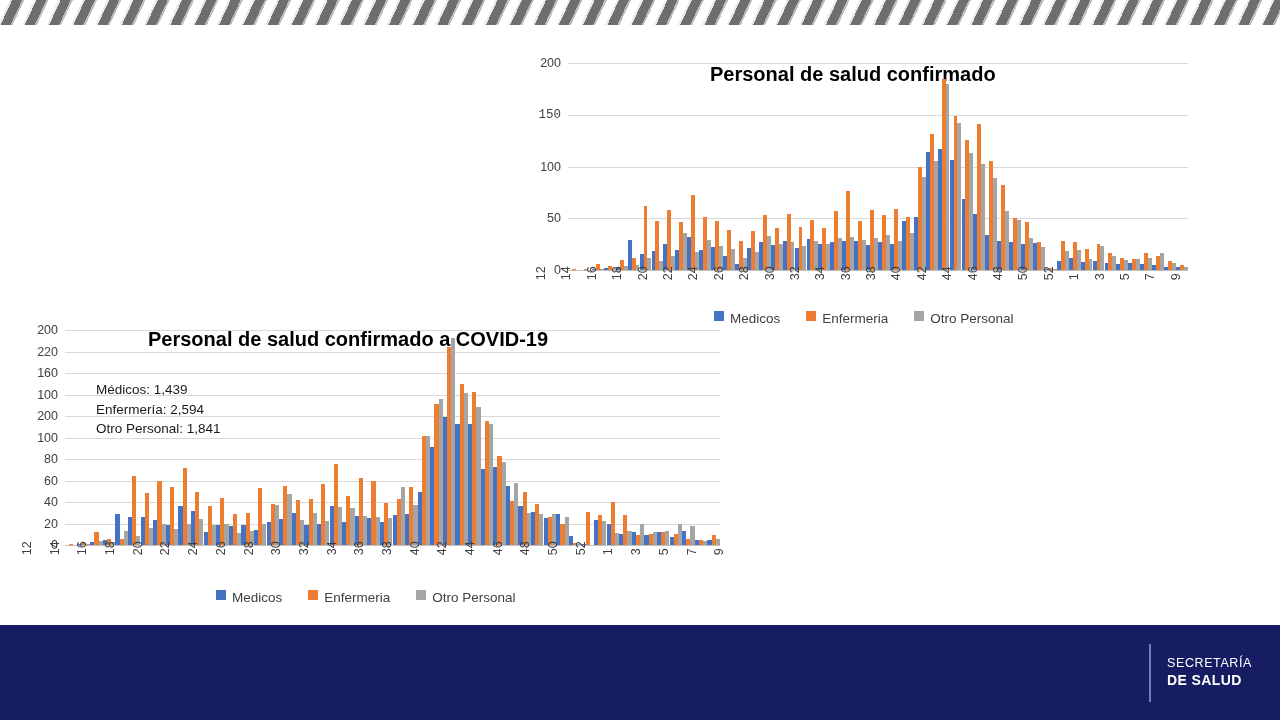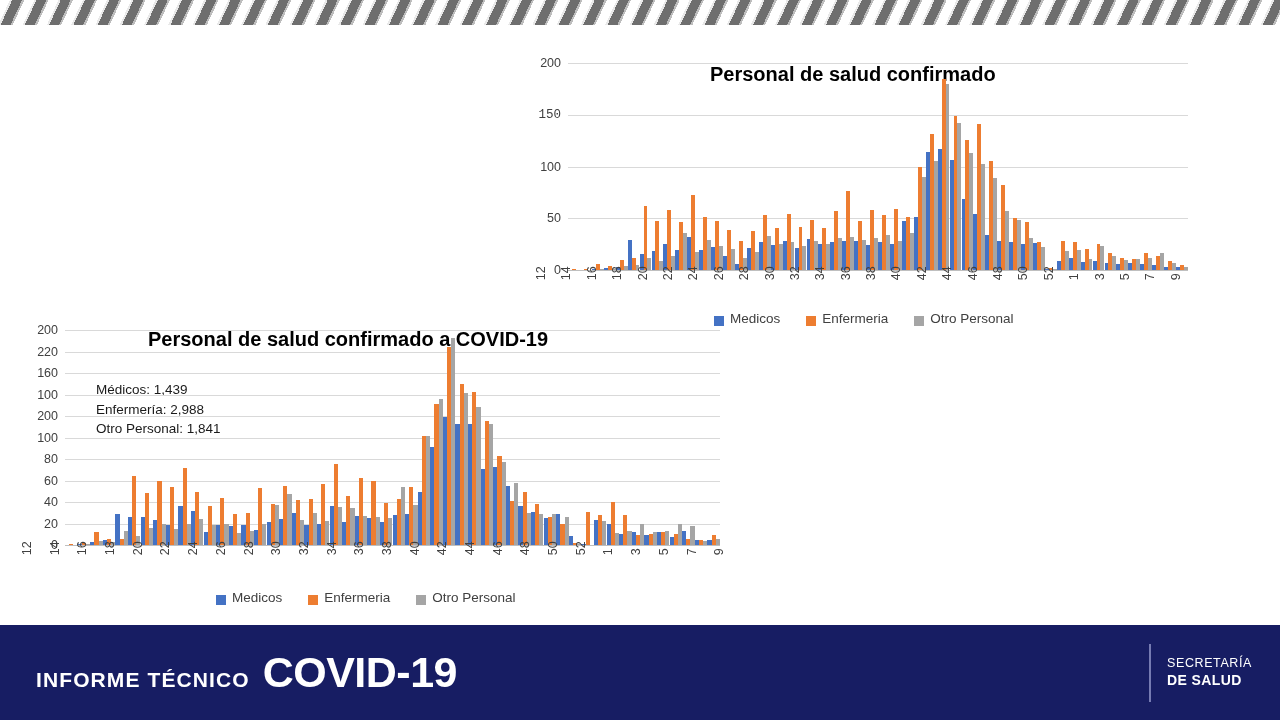--- a/index.html
+++ b/index.html
@@ -75,21 +75,21 @@
   .xlab{
     font-size:12.5px;color:#404040;
     writing-mode:vertical-rl;transform:rotate(180deg);
     letter-spacing:.2px;
   }
   .chart-title{
     position:absolute;font-weight:bold;color:#000;white-space:nowrap;
   }
   .annot{position:absolute;font-size:13.5px;color:#1a1a1a;line-height:1.45;white-space:nowrap;}
   .legend{position:absolute;display:flex;gap:26px;align-items:center;}
-  .legend .item{display:flex;align-items:flex-end;gap:6px;
+  .legend .item{display:flex;align-items:flex-start;gap:6px;
                 font-size:13.5px;color:#404040;white-space:nowrap;}
   .swatch{width:10px;height:10px;display:inline-block;}
   .swatch.s0{background:#4472c4;}
   .swatch.s1{background:#ed7d31;}
   .swatch.s2{background:#a5a5a5;}
 
   
   #chart-recuperado{left:534px;top:55px;width:660px;height:285px;}
   #chart-recuperado .plot-wrap{left:34px;top:8px;width:620px;height:207px;}
   #chart-recuperado .chart-title{left:176px;top:8px;font-size:20px;}
@@ -512,21 +512,21 @@
       <span>Otro Personal</span>
     </div>
   </div>
 </div>
 
 <div class="chart" id="chart-confirmado">
   <div class="chart-title">Personal de salud confirmado a COVID-19</div>
 
   <div class="annot">
     <div>Médicos: 1,439</div>
-    <div>Enfermería: 2,988</div>
+    <div>Enfermería: 2,594</div>
     <div>Otro Personal: 1,841</div>
   </div>
 
   <div class="plot-wrap">
     <div class="yaxis">
         <div class="zeroline" style="top: 100%;"></div>
         <div class="ytick" style="top: 100%;">0</div>
         <div class="gridline" style="top: 90%;"></div>
         <div class="ytick" style="top: 90%;">20</div>
         <div class="gridline" style="top: 80%;"></div>
@@ -929,24 +929,20 @@
       <span>Enfermeria</span>
     </div>
     <div class="item">
       <span class="swatch s2"></span>
       <span>Otro Personal</span>
     </div>
   </div>
 </div>
 
 <div id="footer-bar">
-  <div id="footer-title">
-    <span class="kicker">INFORME TÉCNICO</span>
-    <span class="big">COVID-19</span>
-  </div>
   <div id="footer-logos">
     <div class="divider-v"></div>
     <div class="sec-logo">
       <div class="sec-top">SECRETARÍA</div>
       <div class="sec-bot">DE SALUD</div>
     </div>
   </div>
 </div>
 
 </body></html>

